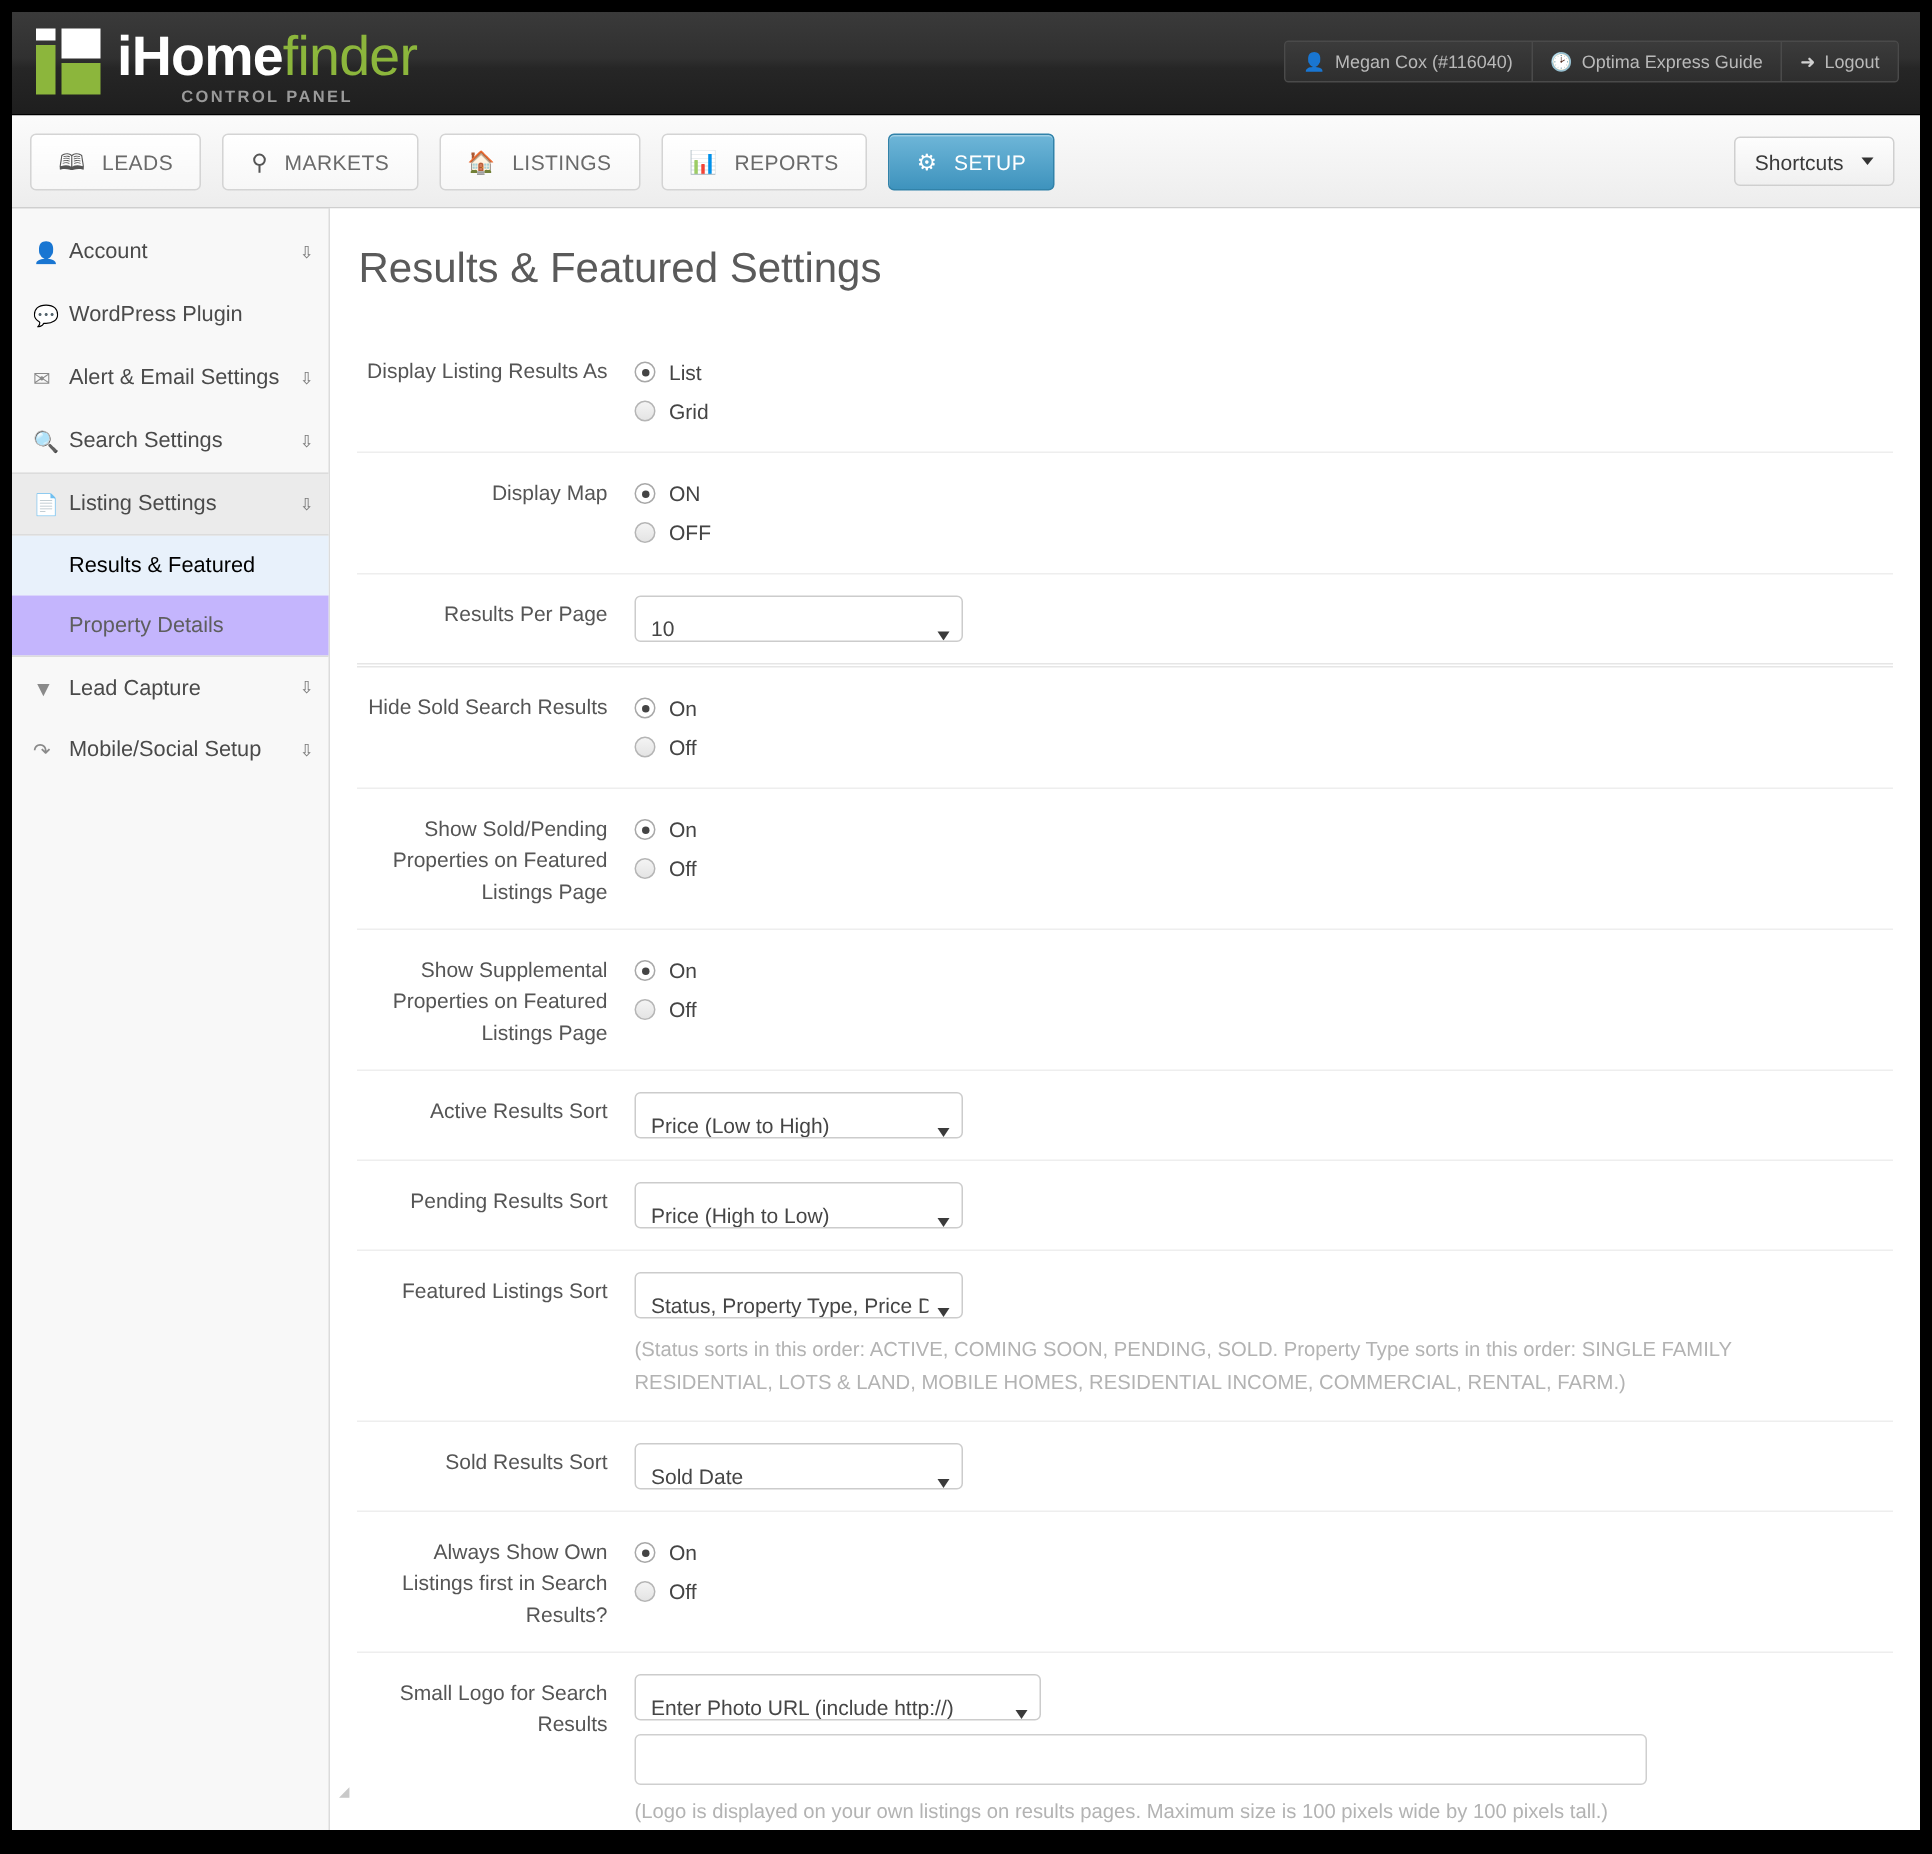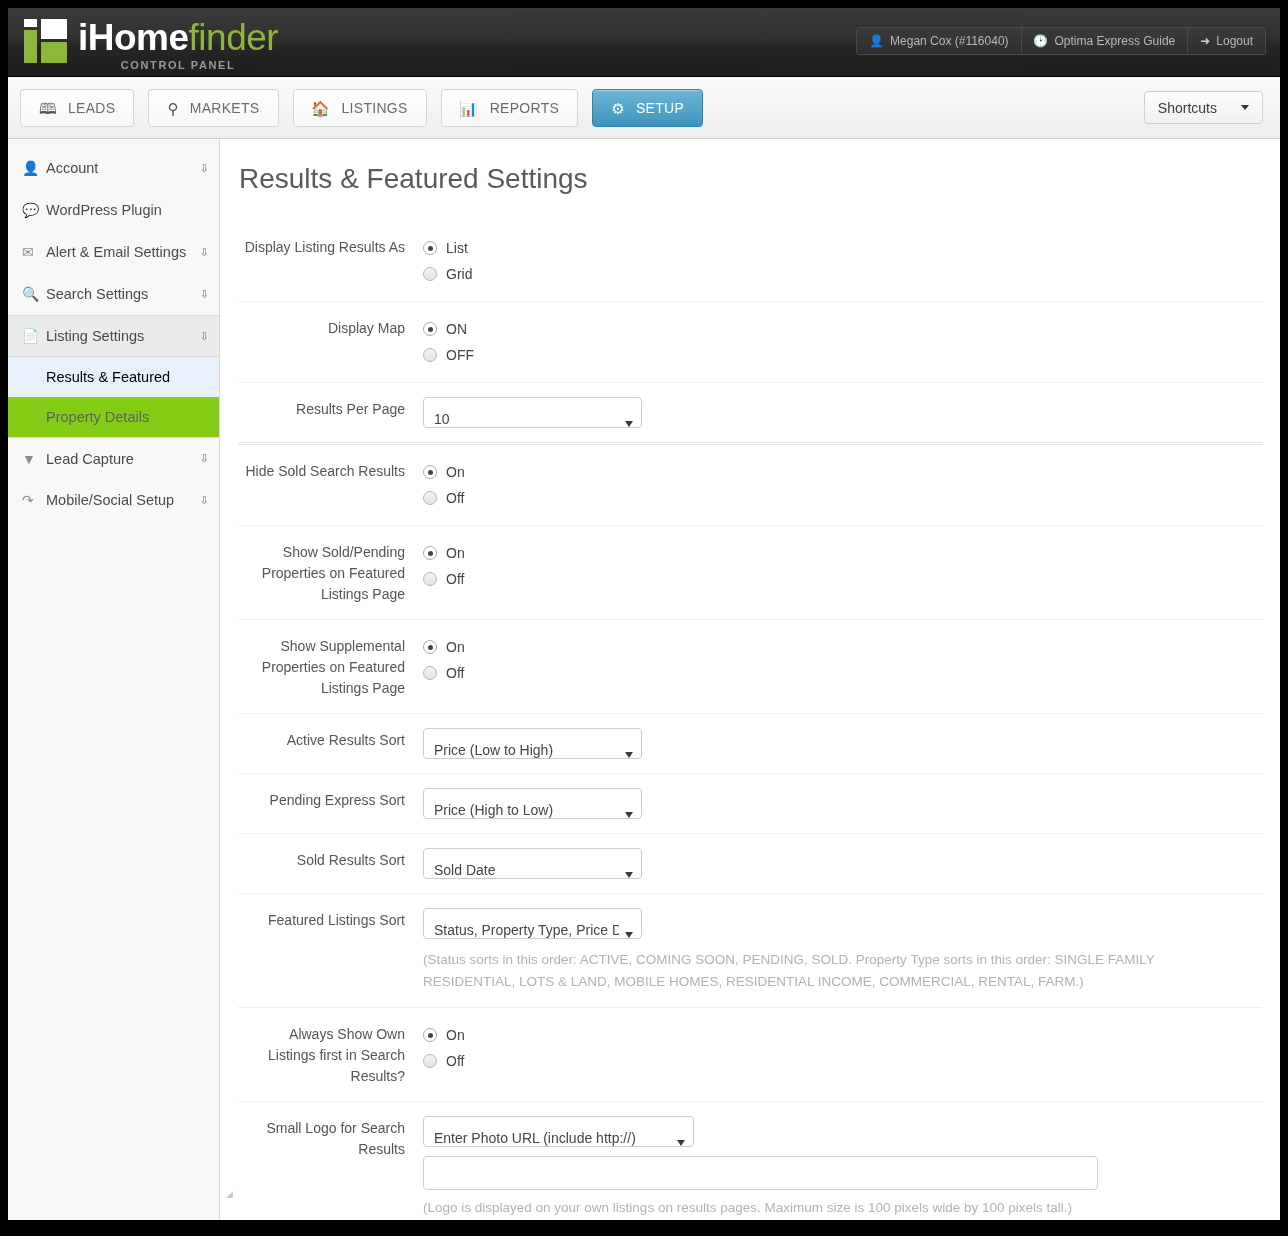--- a/index.html
+++ b/index.html
@@ -103,21 +103,21 @@
   .nav-btn.active {
     background: linear-gradient(to bottom, #6eb6d8, #3e93bd);
     border-color: #3182a9;
     color: #fff;
     box-shadow: inset 0 1px 0 rgba(255,255,255,.35);
   }
   .nav-btn.active .nico { color: #fff; }
   .shortcuts {
     position: absolute; right: 17px; top: 14px;
     height: 33px; padding: 0 13px;
-    display: flex; align-items: center; gap: 24px;
+    display: flex; align-items: center; gap: 12px;
     background: linear-gradient(to bottom, #fdfdfd, #f0f0f0);
     border: 1px solid #cfcfcf;
     border-radius: 4px;
     font-size: 14px;
     color: #3a3a3a;
     cursor: pointer;
   }
   .caret { width:0;height:0;border-left:4px solid transparent;border-right:4px solid transparent;border-top:5px solid #333; display:inline-block; }
 
   
@@ -148,21 +148,21 @@
     background: #ebebeb;
     border-top: 1px solid #dcdcdc;
     border-bottom: 1px solid #dcdcdc;
   }
   .side-sub {
     height: 40px;
     display: flex; align-items: center;
     padding-left: 38px;
     font-size: 14.5px;
     color: #5e5e5e;
-    background: #84cc16;
+    background: #c4b5fd;
     cursor: pointer;
   }
   .side-sub.selected { background: #e8f1fb; color: #000000; }
   .side-item.after-sub { border-top: 1px solid #dcdcdc; }
 
   
   .main {
     flex: 1 1 auto;
     background: #fff;
     padding: 0 0 0 0;
@@ -464,51 +464,51 @@
           <div class="rlabel">Active Results Sort</div>
           <div class="rctrl">
             <div class="selectbox">
               <span class="sbtext">Price (Low to High)</span>
               <span class="sbcaret"></span>
             </div>
           </div>
         </div>
 
         <div class="row">
-          <div class="rlabel">Pending Express Sort</div>
+          <div class="rlabel">Pending Results Sort</div>
           <div class="rctrl">
             <div class="selectbox">
               <span class="sbtext">Price (High to Low)</span>
               <span class="sbcaret"></span>
             </div>
           </div>
         </div>
 
         <div class="row">
+          <div class="rlabel">Featured Listings Sort</div>
+          <div class="rctrl">
+            <div class="selectbox">
+              <span class="sbtext">Status, Property Type, Price D</span>
+              <span class="sbcaret"></span>
+            </div>
+            <div class="hinttext">(Status sorts in this order: ACTIVE, COMING SOON, PENDING, SOLD. Property Type sorts in this order: SINGLE FAMILY RESIDENTIAL, LOTS &amp; LAND, MOBILE HOMES, RESIDENTIAL INCOME, COMMERCIAL, RENTAL, FARM.)</div>
+          </div>
+        </div>
+
+        <div class="row">
           <div class="rlabel">Sold Results Sort</div>
           <div class="rctrl">
             <div class="selectbox">
               <span class="sbtext">Sold Date</span>
               <span class="sbcaret"></span>
             </div>
           </div>
         </div>
 
         <div class="row">
-          <div class="rlabel">Featured Listings Sort</div>
-          <div class="rctrl">
-            <div class="selectbox">
-              <span class="sbtext">Status, Property Type, Price D</span>
-              <span class="sbcaret"></span>
-            </div>
-            <div class="hinttext">(Status sorts in this order: ACTIVE, COMING SOON, PENDING, SOLD. Property Type sorts in this order: SINGLE FAMILY RESIDENTIAL, LOTS &amp; LAND, MOBILE HOMES, RESIDENTIAL INCOME, COMMERCIAL, RENTAL, FARM.)</div>
-          </div>
-        </div>
-
-        <div class="row">
           <div class="rlabel">Always Show Own Listings first in Search Results?</div>
           <div class="rctrl">
             <div class="radio-line">
               <span class="radio on"></span>
               <span>On</span>
             </div>
             <div class="radio-line">
               <span class="radio"></span>
               <span>Off</span>
             </div>

